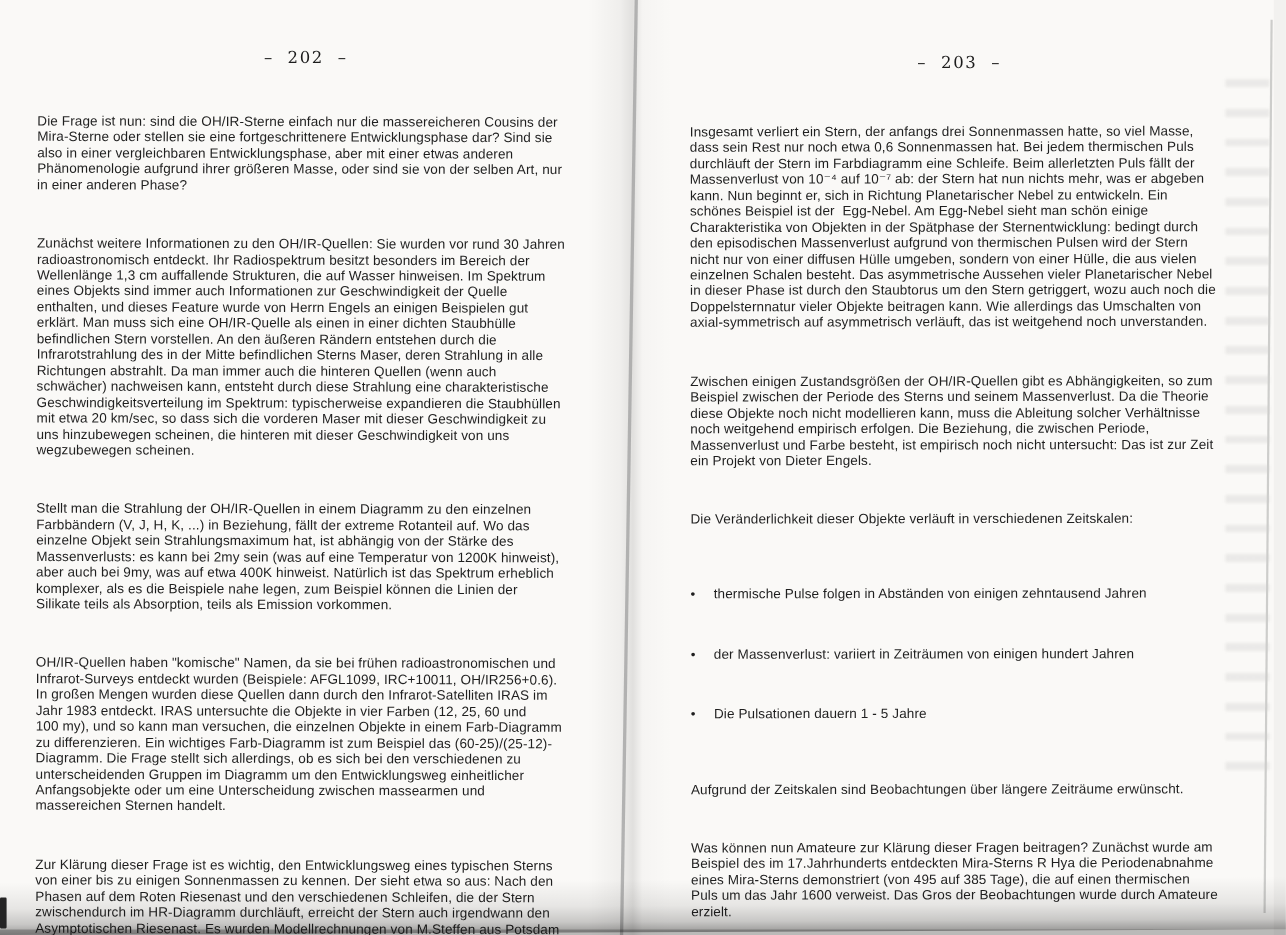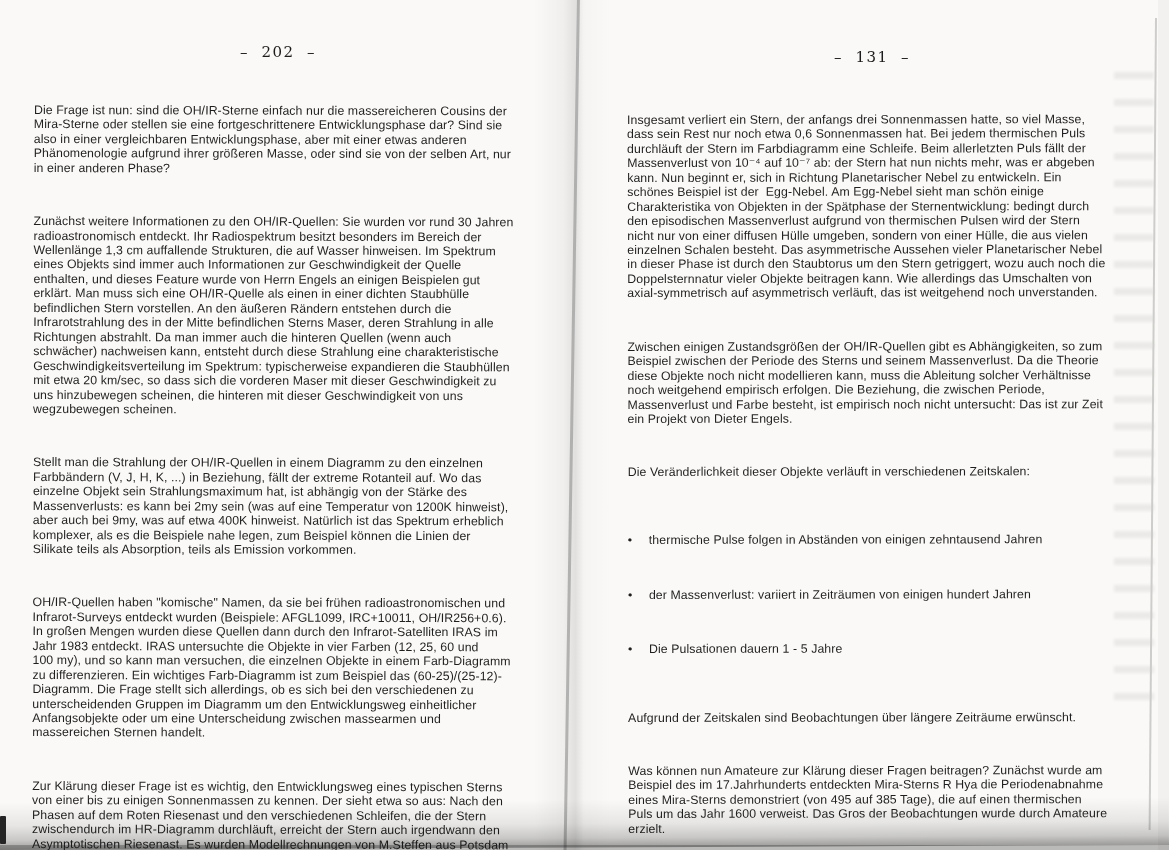--- a/index.html
+++ b/index.html
@@ -119,21 +119,21 @@
 Phasen auf dem Roten Riesenast und den verschiedenen Schleifen, die der Stern
 zwischendurch im HR-Diagramm durchläuft, erreicht der Stern auch irgendwann den
 Asymptotischen Riesenast. Es wurden Modellrechnungen von M.Steffen aus Potsdam
 vorgestellt, die die Abfolge der thermischen Pulse in dieser Entwicklungsphase zeigen,
 dies in Verbindung mit den Auswirkungen, welche die thermischen Pulse auf den
 Massenverlust und die Leuchtkraft des Sterns haben. Typischerweise erfährt ein
 Objekt auf dem AGB innerhalb einiger hundertausend Jahre einige thermische Pulse,
 nach denen der Massenverlust zunächst abfällt, um irgendwann wieder anzusteigen.</div>
 </div>
 
-<div class="page-number" id="right-page-number">–  131  –</div>
+<div class="page-number" id="right-page-number">–  203  –</div>
 
 <div class="page-text" id="right-text">
   <div class="para">Insgesamt verliert ein Stern, der anfangs drei Sonnenmassen hatte, so viel Masse,
 dass sein Rest nur noch etwa 0,6 Sonnenmassen hat. Bei jedem thermischen Puls
 durchläuft der Stern im Farbdiagramm eine Schleife. Beim allerletzten Puls fällt der
 Massenverlust von 10⁻⁴ auf 10⁻⁷ ab: der Stern hat nun nichts mehr, was er abgeben
 kann. Nun beginnt er, sich in Richtung Planetarischer Nebel zu entwickeln. Ein
 schönes Beispiel ist der  Egg-Nebel. Am Egg-Nebel sieht man schön einige
 Charakteristika von Objekten in der Spätphase der Sternentwicklung: bedingt durch
 den episodischen Massenverlust aufgrund von thermischen Pulsen wird der Stern

